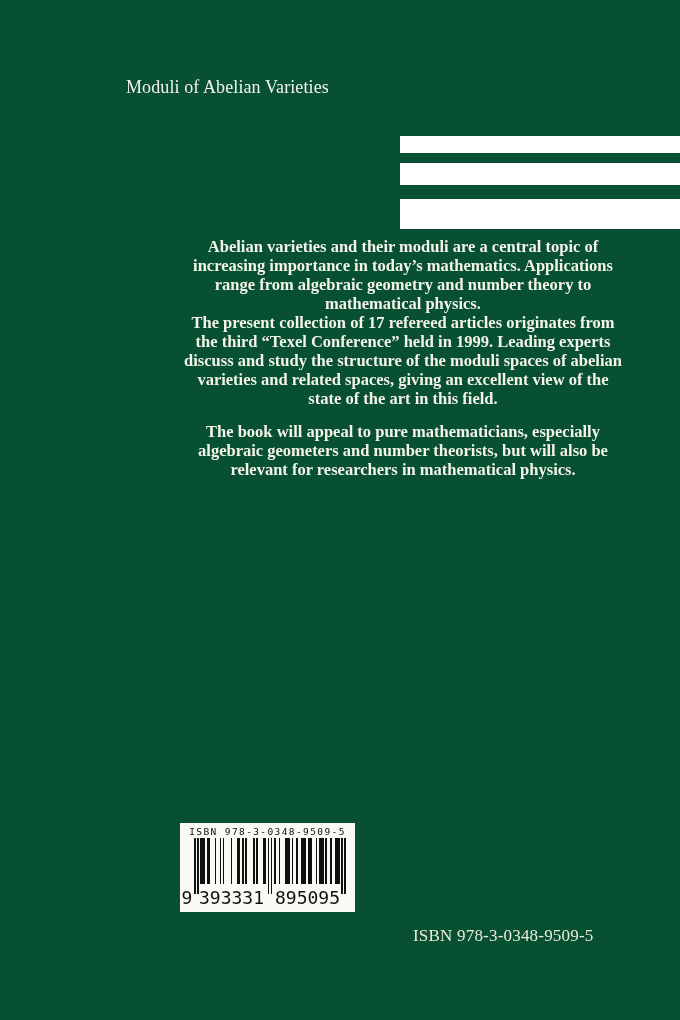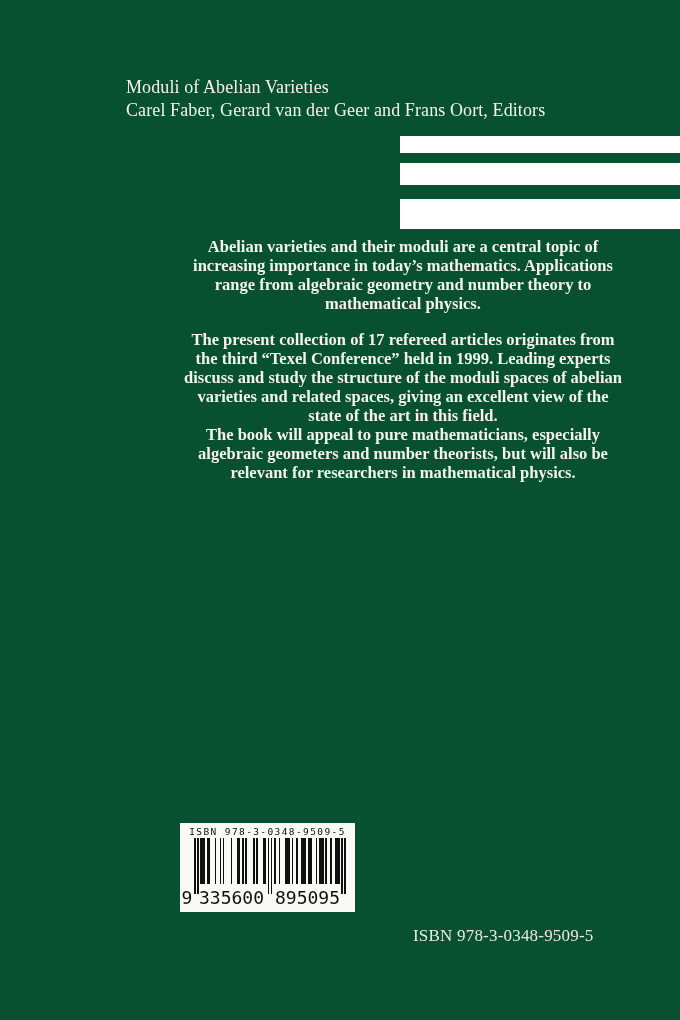--- a/index.html
+++ b/index.html
@@ -20,22 +20,22 @@
   }
   .stripe{position:absolute;left:400px;width:280px;background:var(--stripe);}
   .stripe-1{top:136px;height:17px;}
   .stripe-2{top:163px;height:22px;}
   .stripe-3{top:199px;height:30px;}
   .body-text{
     position:absolute;left:126px;top:237px;width:554px;
     color:var(--text);font-weight:bold;font-size:16.5px;line-height:19px;
   }
   .body-text p{white-space:pre-line;text-align:center;}
-  .body-text p.p2{margin-top:17px;}
-  .body-text p.p3{}
+  .body-text p.p2{}
+  .body-text p.p3{margin-top:14px;}
   .barcode-panel{
     position:absolute;left:180px;top:823px;width:175px;height:89px;
     background:var(--panel);
   }
   .barcode-label{
     position:absolute;top:3px;left:0;right:0;text-align:center;
     font-family:"DejaVu Sans Mono",monospace;font-size:9.5px;
     letter-spacing:1.4px;color:var(--ink);white-space:nowrap;
   }
   .barcode-bars{position:absolute;left:14px;top:15px;width:152px;height:56px;}
@@ -52,21 +52,20 @@
     color:var(--footer);font-size:17px;letter-spacing:0.2px;white-space:nowrap;
   }
 </style>
 </head>
 <body>
 
 <div class="cover">
 
   <div class="header">
     <div>Moduli of Abelian Varieties</div>
-    <div>Carel Faber, Gerard van der Geer and Frans Oort, Editors</div>
   </div>
 
   <div class="stripe stripe-1"></div>
   <div class="stripe stripe-2"></div>
   <div class="stripe stripe-3"></div>
 
   <div class="body-text">
     <p class="p1">Abelian varieties and their moduli are a central topic of
 increasing importance in today’s mathematics. Applications
 range from algebraic geometry and number theory to
@@ -124,19 +123,19 @@
         <rect x="128.00" y="0" width="1.60" height="46" fill="#101010"></rect>
         <rect x="131.20" y="0" width="1.60" height="46" fill="#101010"></rect>
         <rect x="136.00" y="0" width="1.60" height="46" fill="#101010"></rect>
         <rect x="140.80" y="0" width="1.60" height="46" fill="#101010"></rect>
         <rect x="142.40" y="0" width="1.60" height="46" fill="#101010"></rect>
         <rect x="144.00" y="0" width="1.60" height="46" fill="#101010"></rect>
         <rect x="147.20" y="0" width="1.60" height="56" fill="#101010"></rect>
         <rect x="150.40" y="0" width="1.60" height="56" fill="#101010"></rect>
       </svg>
     <div class="barcode-digit digit-first">9</div>
-    <div class="barcode-digit digit-left">335600</div>
+    <div class="barcode-digit digit-left">393331</div>
     <div class="barcode-digit digit-right">895095</div>
   </div>
 
   <div class="footer-isbn">ISBN 978-3-0348-9509-5</div>
 
 </div>
 
 </body></html>

